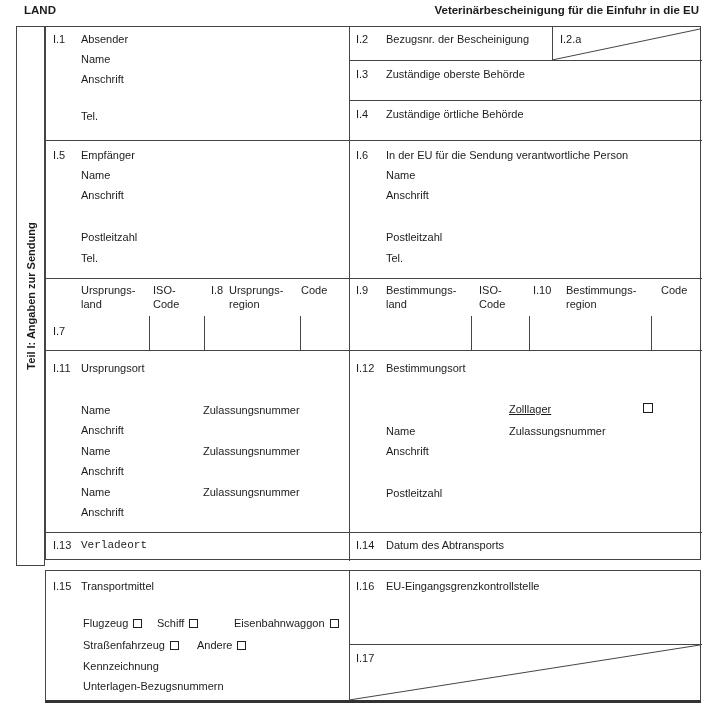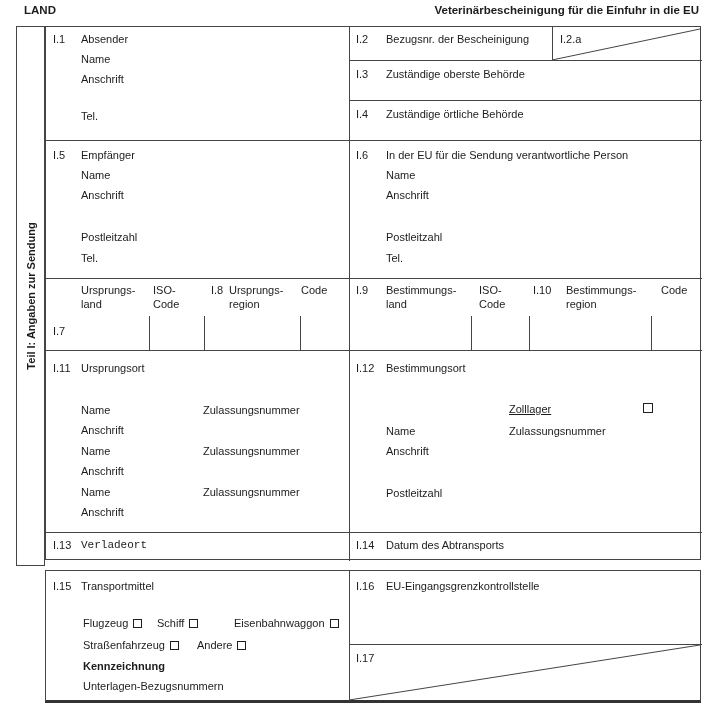--- a/index.html
+++ b/index.html
@@ -201,21 +201,21 @@
       <span class="opt" style="left:188px; top:46px;">
         <span>Eisenbahnwaggon</span><span class="checkbox"></span>
       </span>
       <span class="opt" style="left:37px;  top:68px;">
         <span>Straßenfahrzeug</span><span class="checkbox"></span>
       </span>
       <span class="opt" style="left:151px; top:68px;">
         <span>Andere</span><span class="checkbox"></span>
       </span>
 
-      <span class="t" style="left:37px; top:89px;font-weight:bold;">Kennzeichnung</span>
+      <span class="t" style="left:37px; top:89px;">Kennzeichnung</span>
       <span class="t" style="left:37px; top:109px;">Unterlagen-Bezugsnummern</span>
     </div>
 
     <div class="cell" style="left:303px; top:0; width:353px; height:73px;">
       <span class="t" style="left:7px;  top:9px;">I.16</span>
       <span class="t" style="left:37px; top:9px;">EU-Eingangsgrenzkontrollstelle</span>
     </div>
 
     <div class="cell" style="left:303px; top:73px; width:351px; height:57px;">
       <span class="t" style="left:7px; top:8px;">I.17</span>

